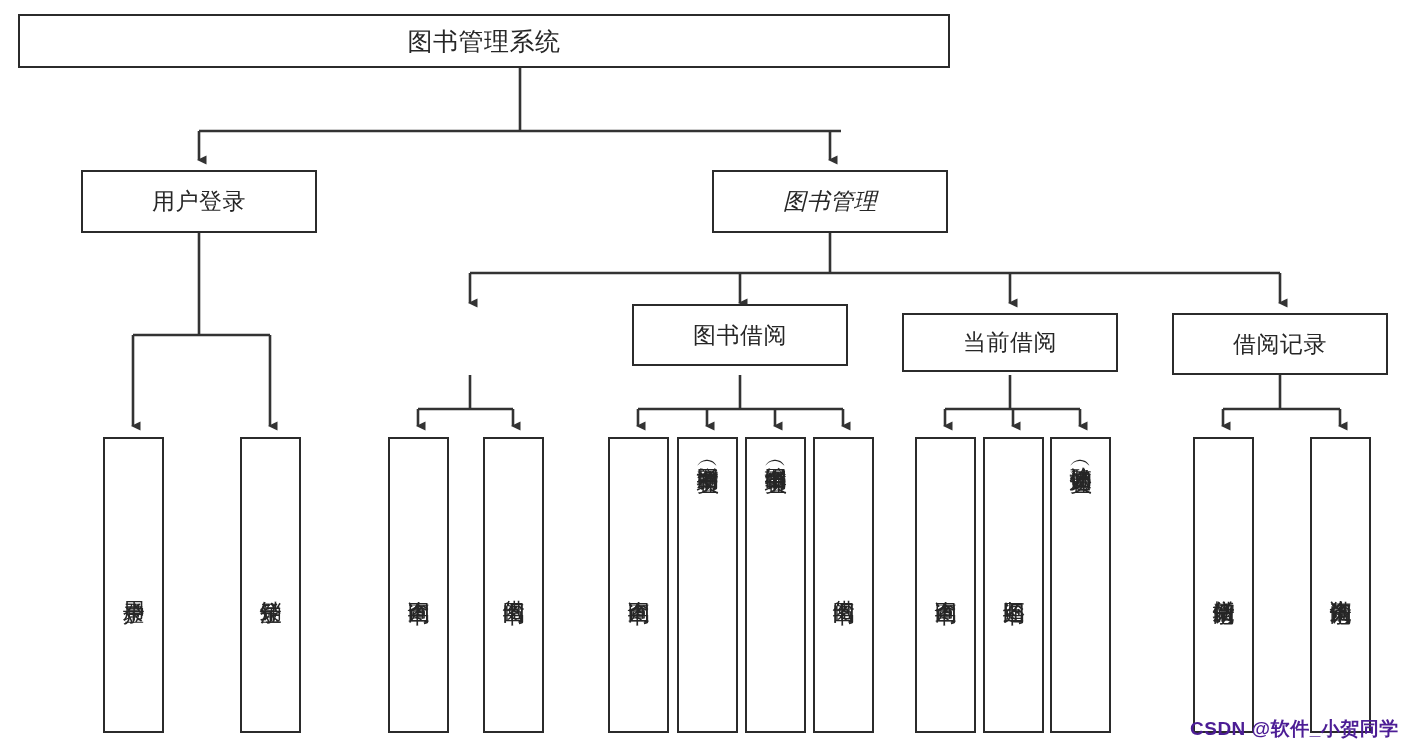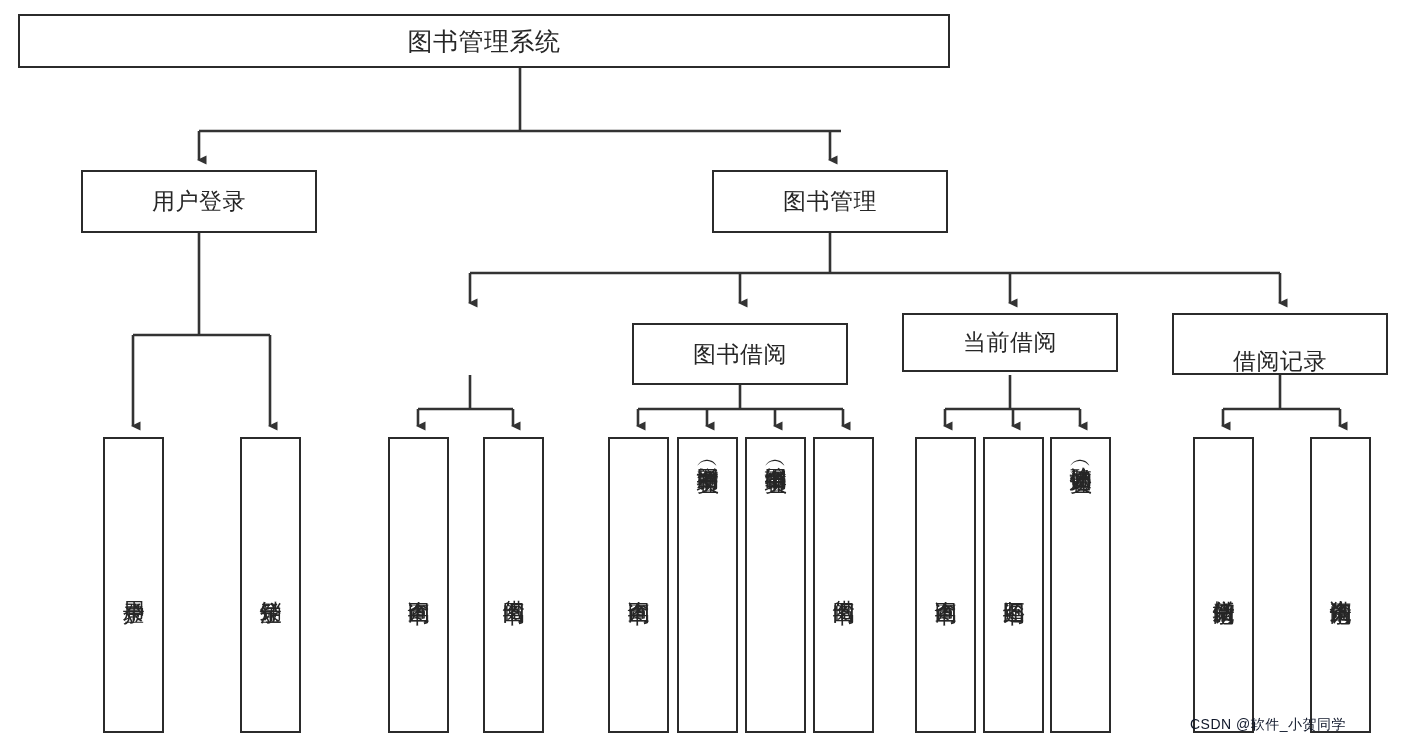--- a/index.html
+++ b/index.html
@@ -58,25 +58,26 @@
     line-height: 1.12;
     letter-spacing: 1px;
     text-align: center;
   }
   .leaf.leaf-center {
     align-items: center;
     padding-top: 0;
   }
   .watermark {
     position: absolute;
-    color: #0f172a;
-    font-size: 14px;
+    color: #4c1d95;
+    font-size: 19px;
     white-space: pre;
     letter-spacing: 0.5px;
     font-family: "Liberation Sans", "DejaVu Sans", sans-serif;
+    font-weight: bold;
   }
 </style>
 </head>
 <body>
 
 <div id="canvas">
 
   <svg class="wires" viewBox="0 0 1405 747">
     <defs>
       <marker id="arrow" markerWidth="10" markerHeight="10" refX="5" refY="7.5" orient="auto" markerUnits="userSpaceOnUse">
@@ -127,31 +128,31 @@
     </g>
   </svg>
 
   <div class="node lvl-root" style="left:18px; top:14px; width:932px; height:54px;">
     <span class="node-label">图书管理系统</span>
   </div>
 
   <div class="node lvl-mid" style="left:81px; top:170px; width:236px; height:63px;">
     <span class="node-label">用户登录</span>
   </div>
-  <div class="node lvl-mid" style="left:712px; top:170px; width:236px; height:63px;">
+  <div class="node lvl-mid" style="left:712px; top:170px; width:236px; height:63px;font-style:italic;">
     <span class="node-label">图书管理</span>
   </div>
 
-  <div class="node lvl-mid" style="left:632px; top:323px; width:216px; height:62px;">
+  <div class="node lvl-mid" style="left:632px; top:304px; width:216px; height:62px;">
     <span class="node-label">图书借阅</span>
   </div>
   <div class="node lvl-mid" style="left:902px; top:313px; width:216px; height:59px;text-align:right;">
     <span class="node-label">当前借阅</span>
   </div>
-  <div class="node lvl-mid" style="left:1172px; top:313px; width:216px; height:62px;align-items:flex-end;">
+  <div class="node lvl-mid" style="left:1172px; top:313px; width:216px; height:62px;">
     <span class="node-label">借阅记录</span>
   </div>
 
   <div class="node leaf leaf-center" style="left:103px; top:437px; width:61px; height:296px;">
     <span class="node-label">用户登录</span>
   </div>
   <div class="node leaf leaf-center" style="left:240px; top:437px; width:61px; height:296px;">
     <span class="node-label">注销登录</span>
   </div>
 

